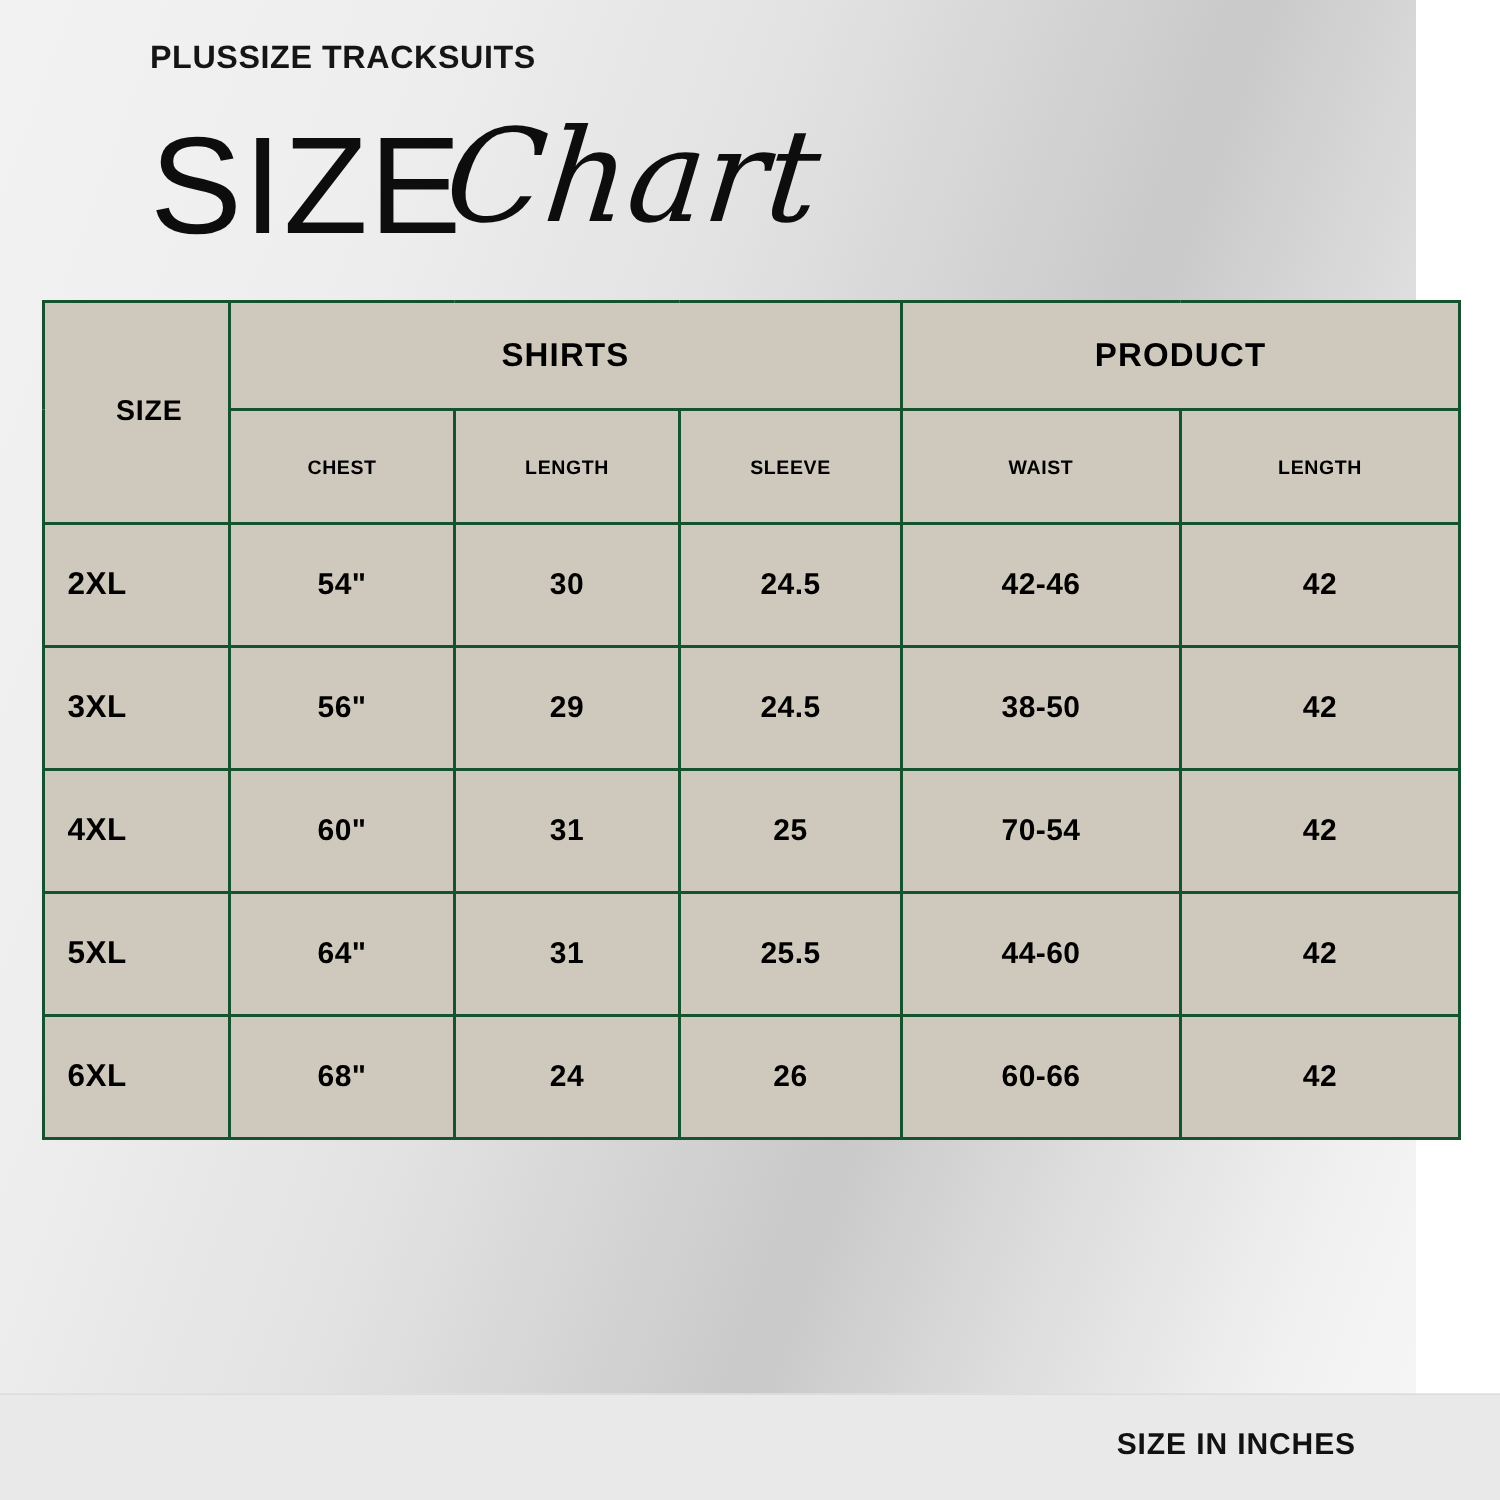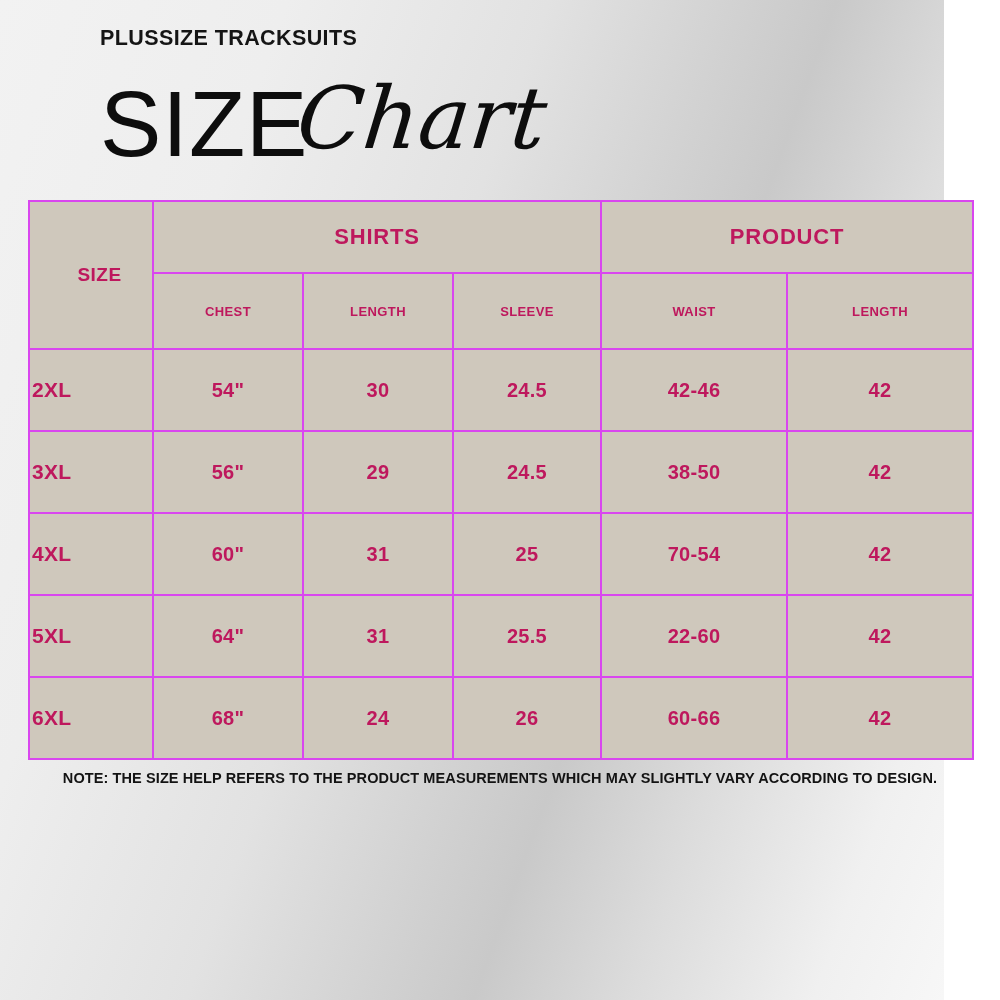--- a/index.html
+++ b/index.html
@@ -70,24 +70,24 @@
     width: 944px;
   }
   table.sizechart {
     border-collapse: collapse;
     width: 944px;
     background: #cfc8bc;
     table-layout: fixed;
   }
   table.sizechart td,
   table.sizechart th {
-    border: 2px solid #d946ef;
+    border: 2px solid #14532d;
     text-align: center;
     vertical-align: middle;
-    color: #be185d;
+    color: #000000;
     font-weight: bold;
   }
   .grp-head {
     font-size: 22px;
     letter-spacing: 0.8px;
     height: 68px;
   }
   .size-head {
     font-size: 19px;
     letter-spacing: 0.5px;
@@ -100,21 +100,21 @@
     letter-spacing: 0.4px;
     height: 72px;
   }
   .cell {
     font-size: 20px;
     height: 78px;
     letter-spacing: 0.3px;
   }
   .cell.size-cell {
     text-align: left;
-    padding-left: 2px;
+    padding-left: 15px;
     font-size: 21px;
   }
 
   .note {
     position: absolute;
     left: 20px;
     top: 768px;
     width: 960px;
     text-align: center;
     font-size: 14.5px;
@@ -202,31 +202,33 @@
           <td class="cell">31</td>
           <td class="cell">25</td>
           <td class="cell">70-54</td>
           <td class="cell">42</td>
         </tr>
         <tr>
           <td class="cell size-cell">5XL</td>
           <td class="cell">64"</td>
           <td class="cell">31</td>
           <td class="cell">25.5</td>
-          <td class="cell">22-60</td>
+          <td class="cell">44-60</td>
           <td class="cell">42</td>
         </tr>
         <tr>
           <td class="cell size-cell">6XL</td>
           <td class="cell">68"</td>
           <td class="cell">24</td>
           <td class="cell">26</td>
           <td class="cell">60-66</td>
           <td class="cell">42</td>
         </tr>
       </tbody>
     </table>
   </div>
 
-  <div class="note">NOTE: THE SIZE HELP REFERS TO THE PRODUCT MEASUREMENTS WHICH MAY SLIGHTLY VARY ACCORDING TO DESIGN.</div>
-
+
+  <div class="footer-bar">
+    <div class="footer-text">SIZE IN INCHES</div>
+  </div>
 
 </div>
 
 </body></html>

